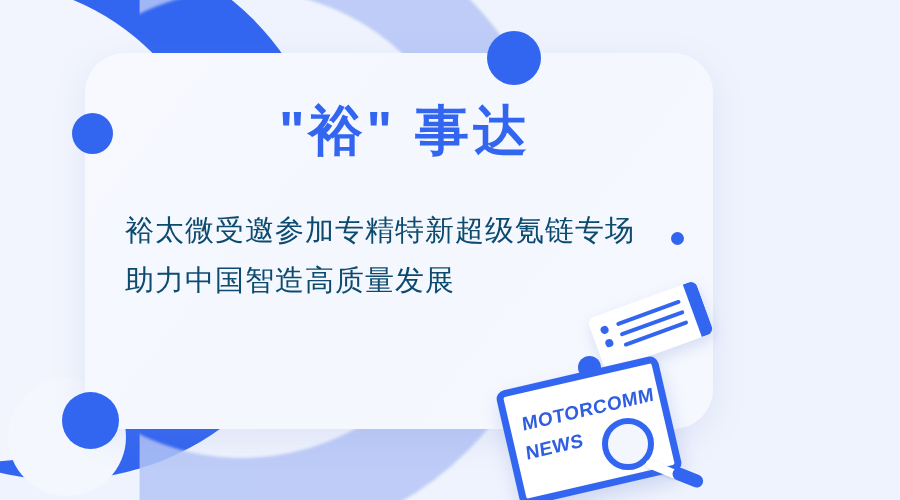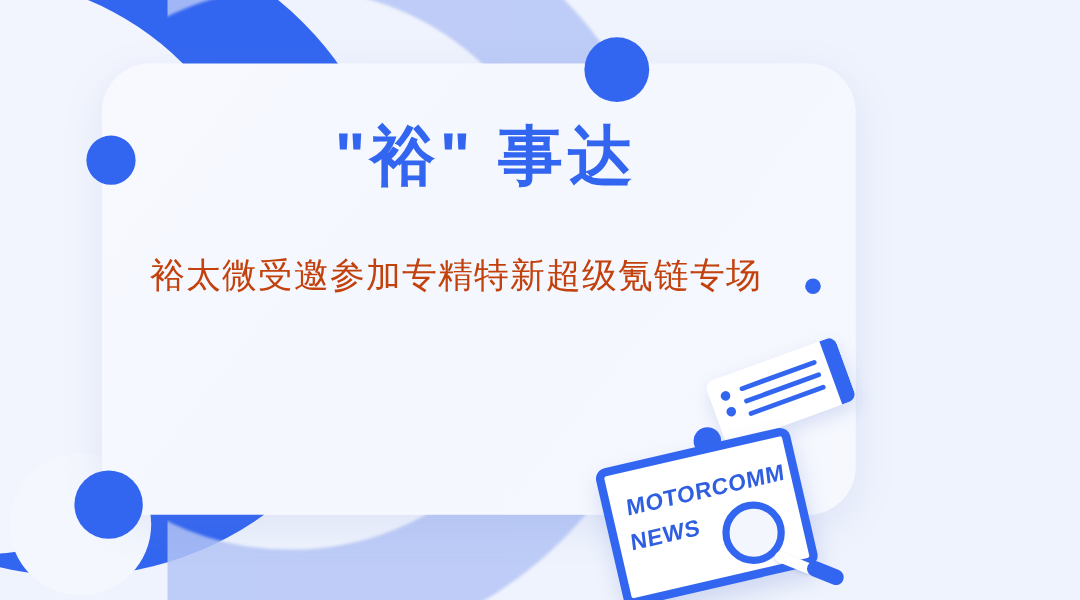--- a/index.html
+++ b/index.html
@@ -109,21 +109,21 @@
     letter-spacing: 4px;
     color: #3366f0;
     line-height: 1.2;
     white-space: nowrap;
   }
   .subline {
     position: absolute;
     left: 125px;
     top: 205px;
     width: 560px;
-    color: #c2410c;
+    color: #0c4a6e;
     font-size: 29px;
     line-height: 50px;
     letter-spacing: 1px;
   }
   .subline div { white-space: nowrap; }
 
   
   .illustration {
     position: absolute;
     left: 490px;
@@ -263,20 +263,21 @@
 
   <div class="dot dot-top-left"></div>
   <div class="dot dot-bottom-left"></div>
   <div class="dot dot-top-mid"></div>
   <div class="dot dot-near-text"></div>
 
   <div class="headline">"裕" 事达</div>
 
   <div class="subline">
     <div>裕太微受邀参加专精特新超级氪链专场</div>
+    <div>助力中国智造高质量发展</div>
   </div>
 
   <div class="illustration">
 
     <div class="dot dot-illu" style="left:88px; top:66px;"></div>
 
     <div class="memo-card">
       <div class="memo-bullets">
         <i></i>
           <i></i>

